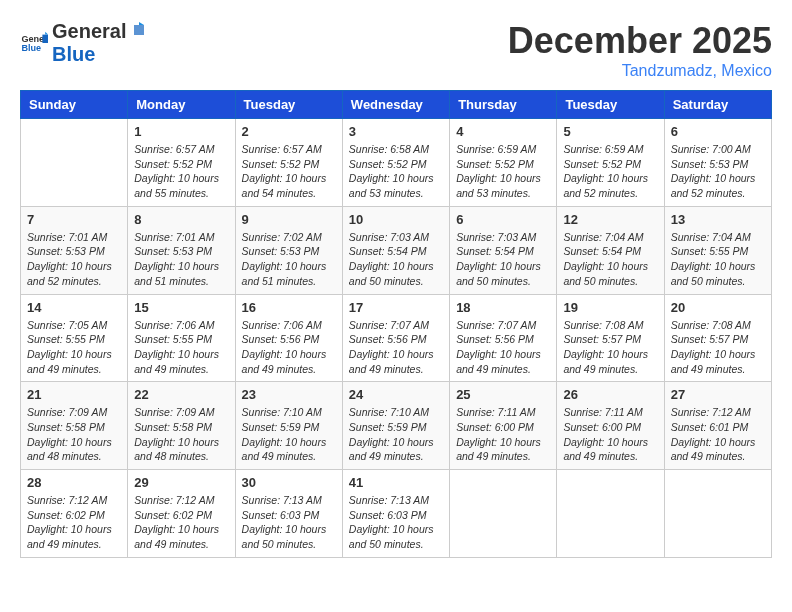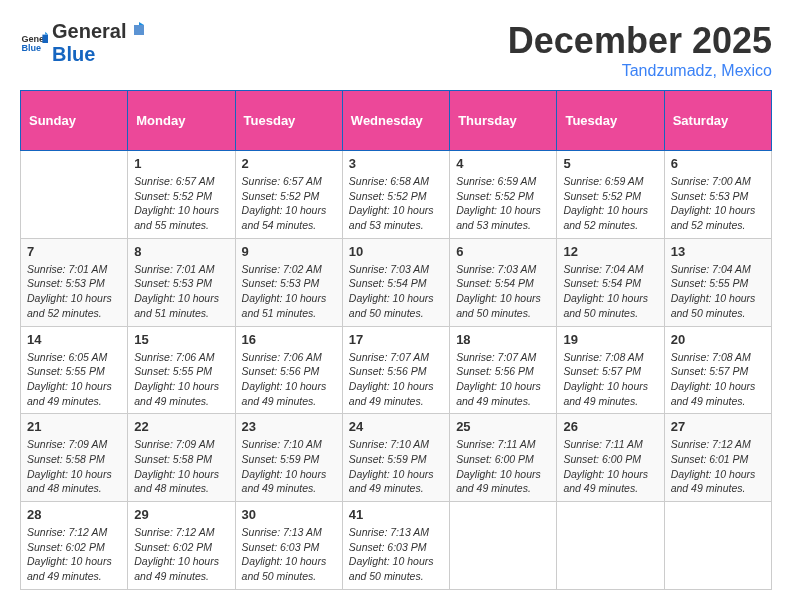--- a/index.html
+++ b/index.html
@@ -36,24 +36,24 @@
     .location-title {
       font-size: 16px;
       color: #3b82f6;
     }
     .calendar {
       width: 100%;
       border-collapse: collapse;
       border: 1px solid #ccc;
     }
     .calendar th {
-      background-color: #ec4899;
+      background-color: #1d4ed8;
       color: #fff;
       font-size: 13px;
-      padding: 22px 8px;
+      padding: 6px 8px;
       text-align: left;
       border: 1px solid #1565c0;
     }
     .calendar td {
       width: calc(100%/7);
       vertical-align: top;
       border: 1px solid #ccc;
       padding: 5px 6px;
       font-size: 11px;
       color: #333;
@@ -214,21 +214,21 @@
           <span class="day-number">13</span>
           <div class="day-info" style="white-space: pre-line;">Sunrise: 7:04 AM
 Sunset: 5:55 PM
 Daylight: 10 hours
 and 50 minutes.</div>
         </td>
       </tr>
       <tr>
         <td>
           <span class="day-number">14</span>
-          <div class="day-info" style="white-space: pre-line;">Sunrise: 6:05 AM
+          <div class="day-info" style="white-space: pre-line;">Sunrise: 7:05 AM
 Sunset: 5:55 PM
 Daylight: 10 hours
 and 49 minutes.</div>
         </td>
         <td>
           <span class="day-number">15</span>
           <div class="day-info" style="white-space: pre-line;">Sunrise: 7:06 AM
 Sunset: 5:55 PM
 Daylight: 10 hours
 and 49 minutes.</div>

